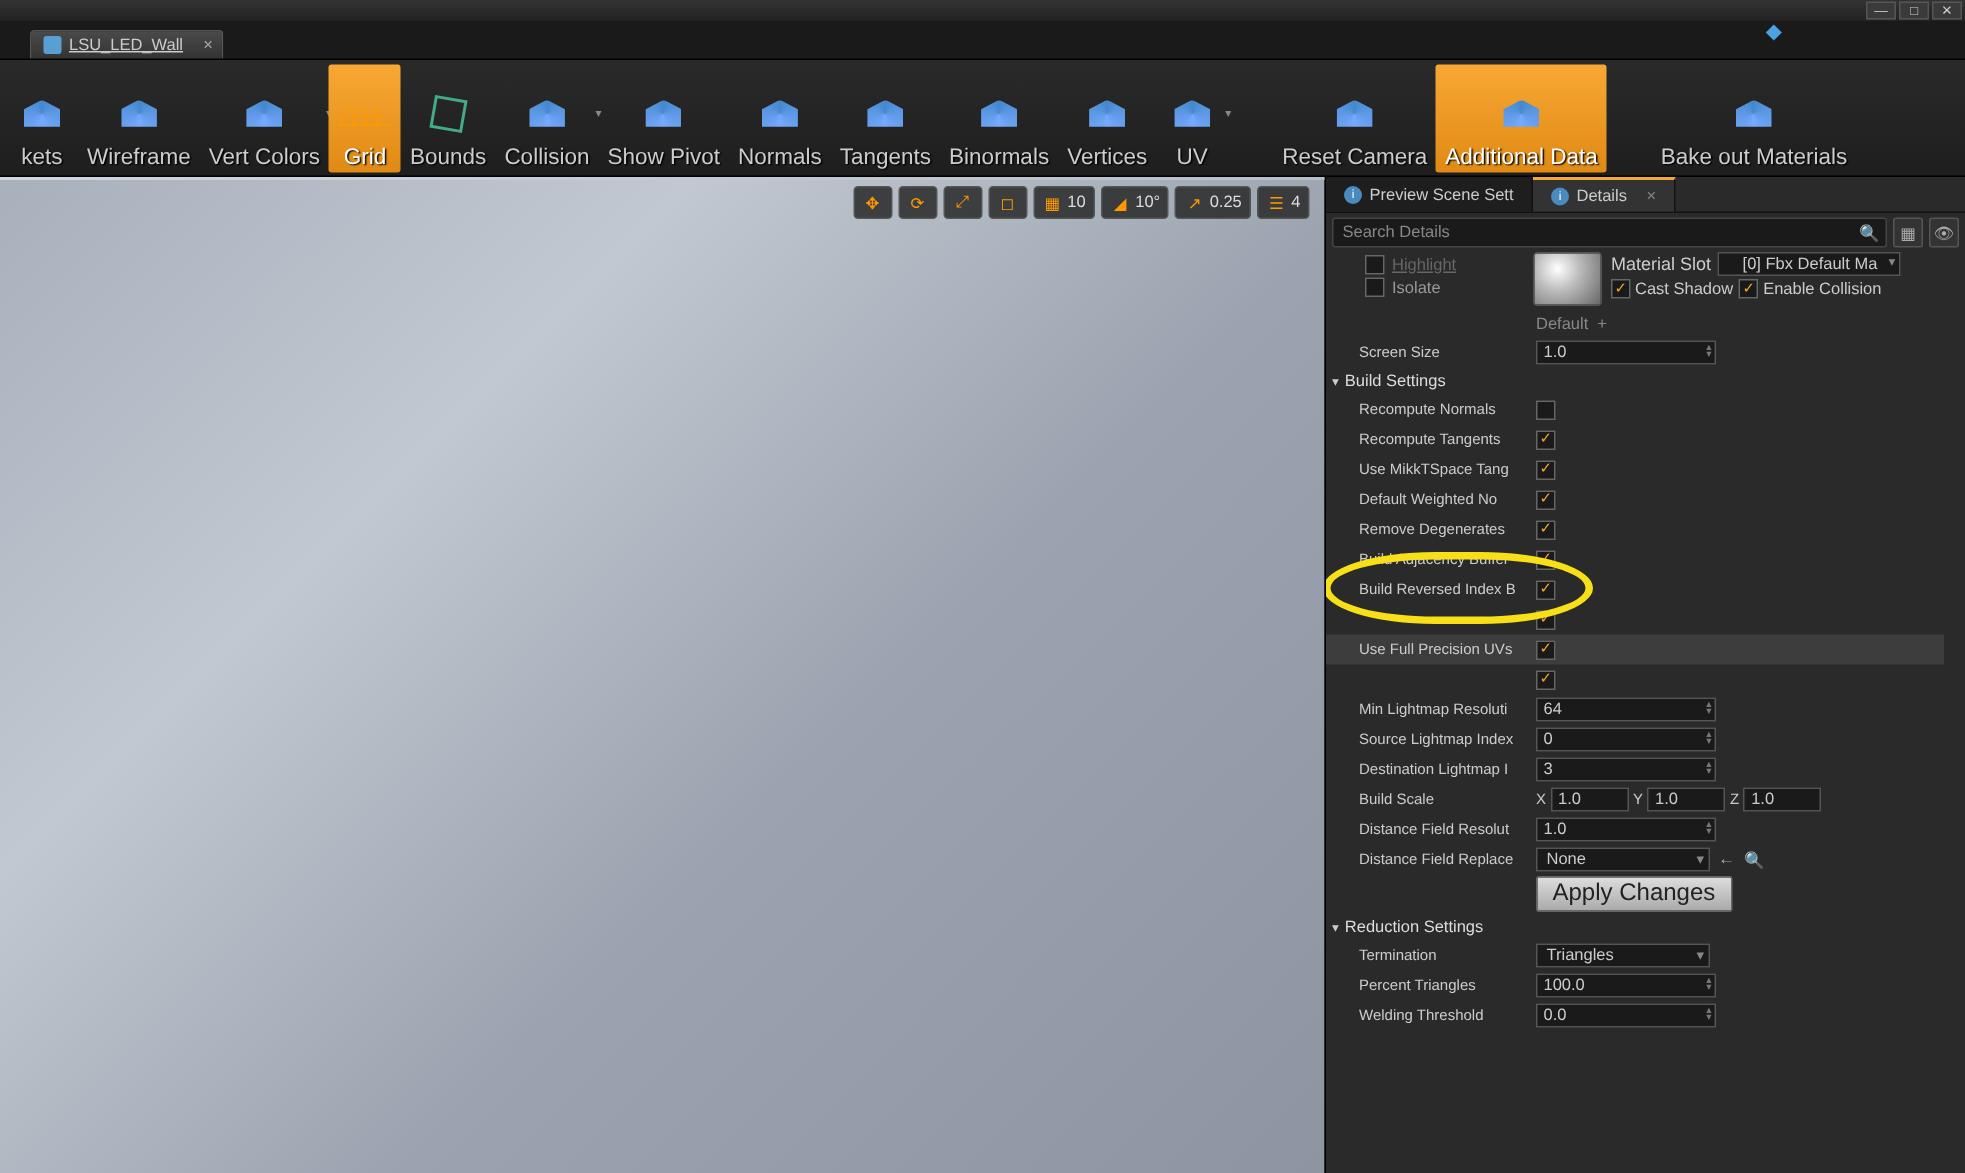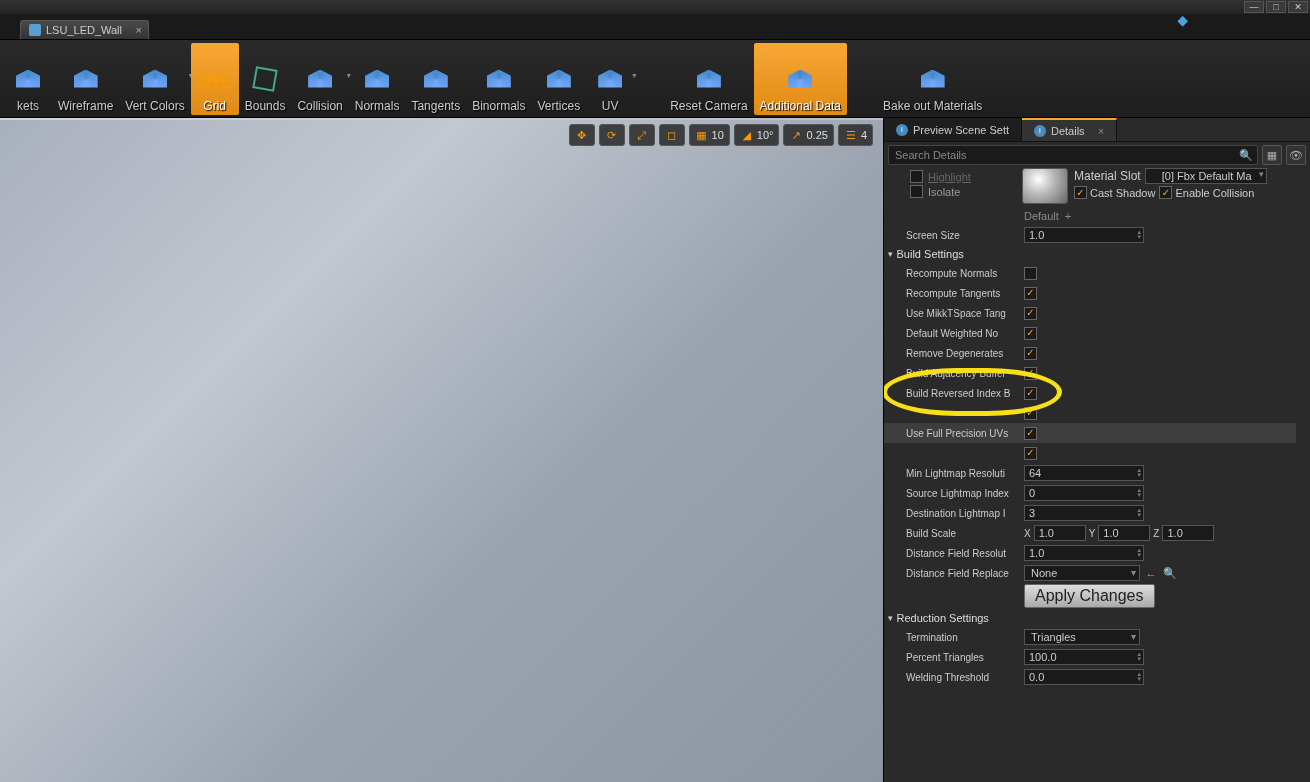--- a/index.html
+++ b/index.html
@@ -5,30 +5,30 @@
 * { margin: 0; padding: 0; box-sizing: border-box; font-family: "Segoe UI", Arial, sans-serif; font-size: 11px; }
 body { background: #1a1a1a; color: #ccc; width: 1310px; height: 782px; overflow: hidden; position: relative; }
 
 
 .titlebar { height: 14px; background: linear-gradient(to bottom,#333,#222); display:flex; justify-content:flex-end; align-items:center; padding:0 2px;}
 .titlebar .winbtn { width:20px; height:12px; background:#3a3a3a; margin-left:2px; border:1px solid #555; display:flex; align-items:center; justify-content:center; color:#ccc; font-size:9px; cursor:pointer;}
 .titlebar .cube { position:absolute; right:122px; top:12px; color:#4aa3df; font-size:14px;}
 
 
 .tabrow { height: 26px; background:#1a1a1a; display:flex; align-items:flex-end; padding-left:20px; border-bottom:1px solid #000;}
-.tabrow .tab { background: linear-gradient(to bottom,#4a4a4a,#333); border:1px solid #555; border-bottom:none; border-radius:3px 3px 0 0; padding:3px 26px 3px 8px; display:flex; gap:5px; position:relative;}
+.tabrow .tab { background: linear-gradient(to bottom,#4a4a4a,#333); border:1px solid #555; border-bottom:none; border-radius:3px 3px 0 0; padding:3px 26px 3px 8px; display:flex; gap:5px; position:relative;text-decoration:underline;}
 .tabrow .tab .close { position:absolute; right:6px; color:#aaa; cursor:pointer;}
 .tabrow .tab .ico { width:12px; height:12px; background:#5a9fd4; border-radius:2px;}
 
 
 .toolbar { height:78px; background: linear-gradient(to bottom,#2a2a2a,#1e1e1e); display:flex; align-items:center; padding:0 4px; border-bottom:1px solid #000; gap:0;}
 .toolbtn { display:flex; flex-direction:column; align-items:center; justify-content:flex-end; padding:4px 6px 2px; height:72px; border-radius:2px; cursor:pointer; min-width:46px; position:relative;}
 .toolbtn.active { background:linear-gradient(to bottom,#f7a833,#e08a15); color:#fff;}
 .toolbtn .ticon { width:36px; height:36px; display:flex; align-items:center; justify-content:center;}
-.toolbtn .tlabel { font-size:12px; margin-top:2px; text-shadow:1px 1px 1px #000; white-space:nowrap;}
+.toolbtn .tlabel { font-size:15px; margin-top:2px; text-shadow:1px 1px 1px #000; white-space:nowrap;}
 .toolbtn .dd { position:absolute; right:-2px; top:28px; color:#888; font-size:8px;}
 .toolgap { width:30px;}
 
 
 .main { display:flex; height: calc(782px - 14px - 26px - 78px); }
 .viewport { flex:1; background:linear-gradient(135deg,#a8b0bc 0%,#c2c8d1 30%,#9aa3af 60%,#8c95a1 100%); position:relative; border-right:1px solid #000;}
 .viewport::before { content:''; position:absolute; top:0; left:0; right:0; height:2px; background:linear-gradient(to right,#d0d6df,#b8bec8);}
 .vp-overlay { position:absolute; top:6px; right:10px; display:flex; gap:4px; align-items:center;}
 .vp-pill { background:rgba(40,40,40,0.85); border:1px solid #555; border-radius:3px; padding:2px 5px; display:flex; align-items:center; gap:3px; height:22px; color:#ddd; font-size:10px;}
 .vp-pill .ico { width:14px; height:14px; display:inline-flex; align-items:center; justify-content:center; color:#f90; font-size:11px;}
@@ -145,20 +145,26 @@
       <div class="ticon">
         <div class="ico-wf"></div>
       </div>
       <div class="tlabel">Collision</div>
       <span class="dd">▾</span>
     </div>
     <div class="toolbtn">
       <div class="ticon">
         <div class="ico-wf"></div>
       </div>
+      <div class="tlabel">Show Pivot</div>
+    </div>
+    <div class="toolbtn">
+      <div class="ticon">
+        <div class="ico-wf"></div>
+      </div>
       <div class="tlabel">Normals</div>
     </div>
     <div class="toolbtn">
       <div class="ticon">
         <div class="ico-wf"></div>
       </div>
       <div class="tlabel">Tangents</div>
     </div>
     <div class="toolbtn">
       <div class="ticon">

